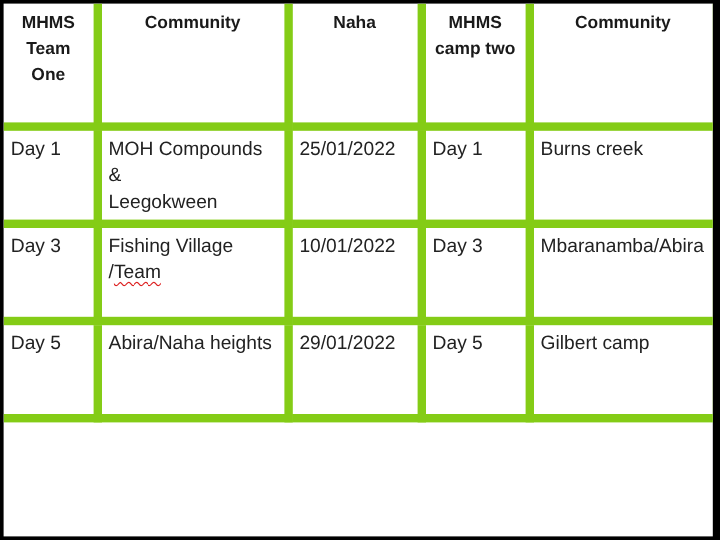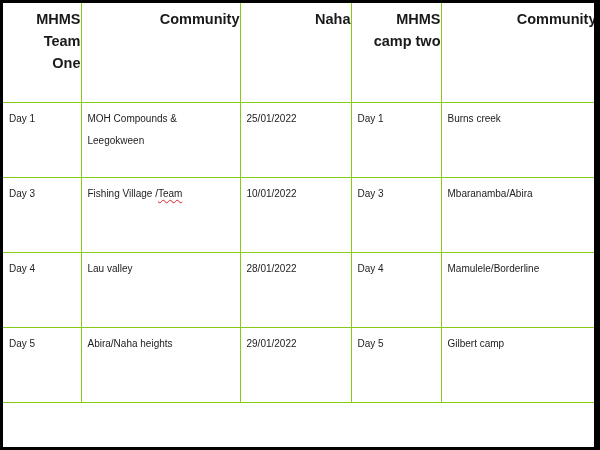--- a/index.html
+++ b/index.html
@@ -9,35 +9,35 @@
     }
     .page {
       position: absolute; left: 3px; top: 3px; width: 591px; height: 444px;
       background: #fff; overflow: hidden;
     }
     table {
       border-collapse: collapse; position: absolute; left: 0; top: 0;
       table-layout: fixed; width: 594px;
     }
     td, th {
-      border: 1px solid #84cc16;
+      border: 7px solid #84cc16;
       vertical-align: top;
       padding: 0;
-      font-size: 10px;
+      font-size: 16px;
       color: #222;
       line-height: 22px;
     }
     th {
       font-weight: bold; text-align: center; height: 94px; padding-top: 5px;
       color: #1a1a1a; font-size: 14.5px;
     }
     tr.data td { height: 69px; padding-top: 5px; }
     td .cell { padding-left: 6px; padding-right: 4px; }
     td.c1, th.c1 { border-left: none; }
-    tr.first th { border-top: none; text-align: right; }
+    tr.first th { border-top: none; }
     .squiggle {
       text-decoration: underline wavy #d22;
       text-decoration-thickness: 1px;
       text-underline-offset: 2px;
     }
   </style>
 </head>
 <body>
 
 <div class="page">
@@ -102,37 +102,20 @@
             <div class="cell">10/01/2022</div>
           </td>
       <td>
             <div class="cell">Day 3</div>
           </td>
       <td>
             <div class="cell">Mbaranamba/Abira</div>
           </td>
     </tr>
 
-    <tr class="data">
-      <td class="c1">
-            <div class="cell">Day 4</div>
-          </td>
-      <td>
-            <div class="cell">Lau valley</div>
-          </td>
-      <td>
-            <div class="cell">28/01/2022</div>
-          </td>
-      <td>
-            <div class="cell">Day 4</div>
-          </td>
-      <td>
-            <div class="cell">Mamulele/Borderline</div>
-          </td>
-    </tr>
 
     <tr class="data">
       <td class="c1">
             <div class="cell">Day 5</div>
           </td>
       <td>
             <div class="cell">Abira/Naha heights</div>
           </td>
       <td>
             <div class="cell">29/01/2022</div>

